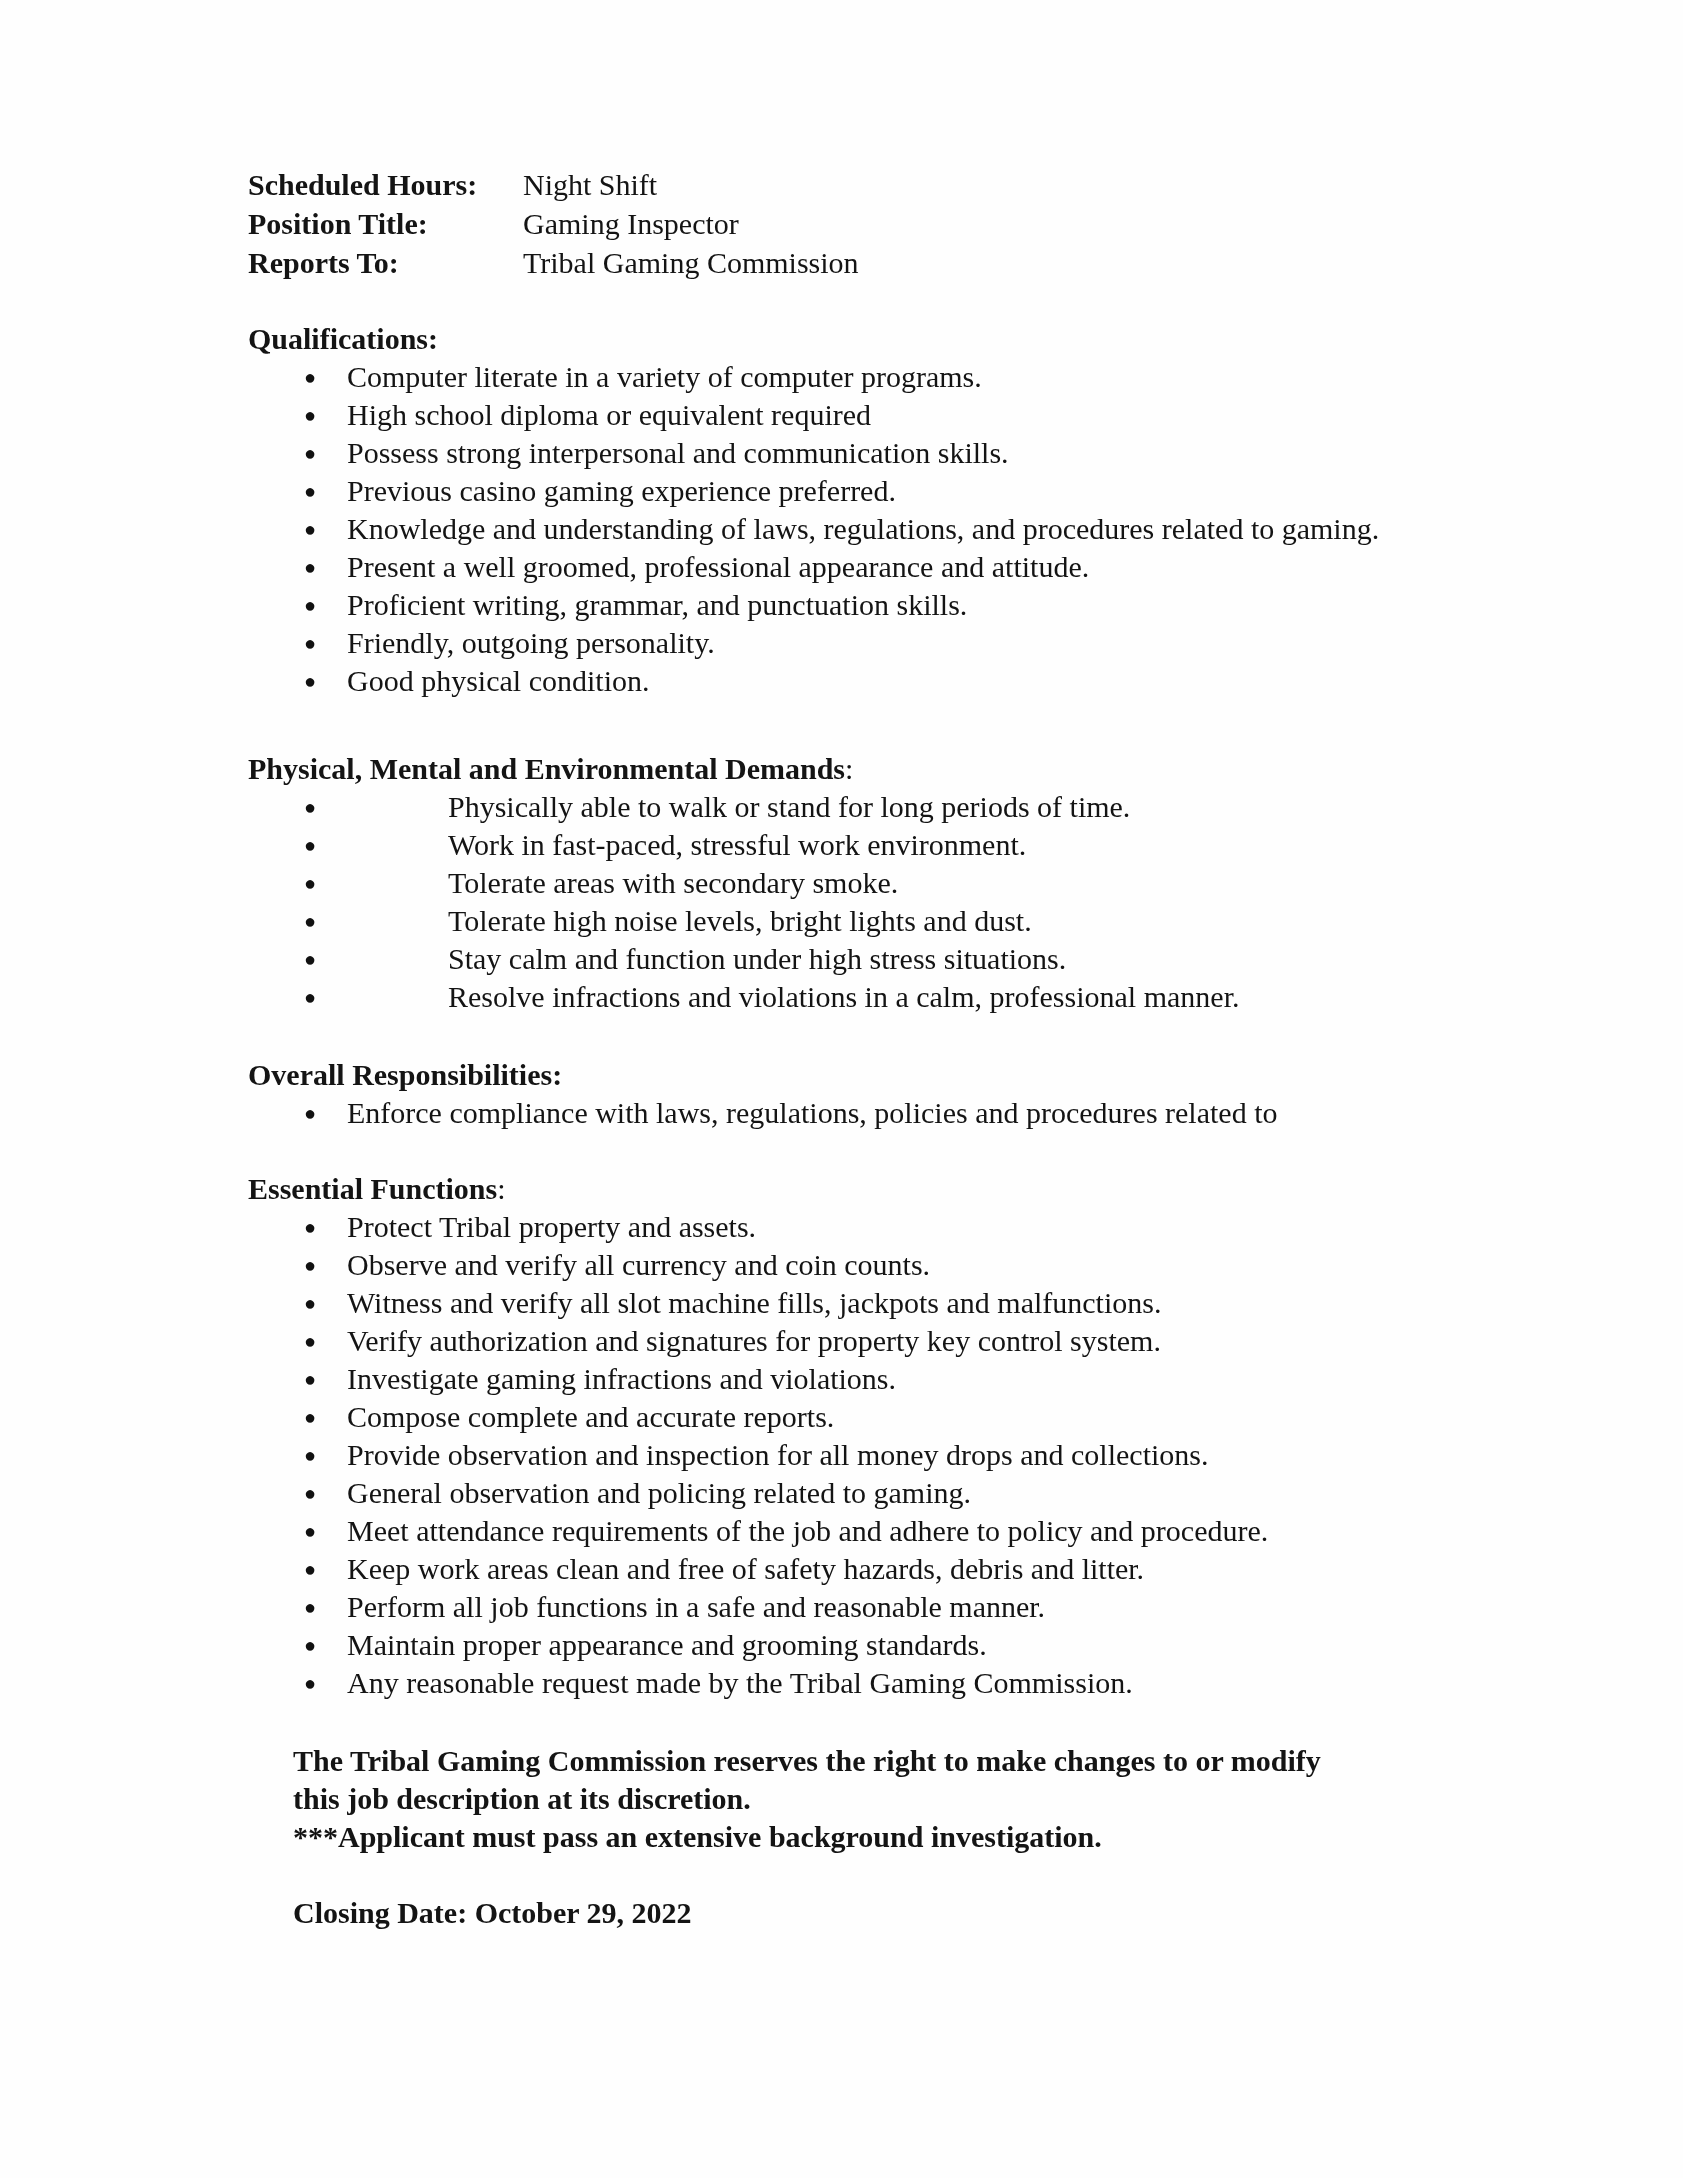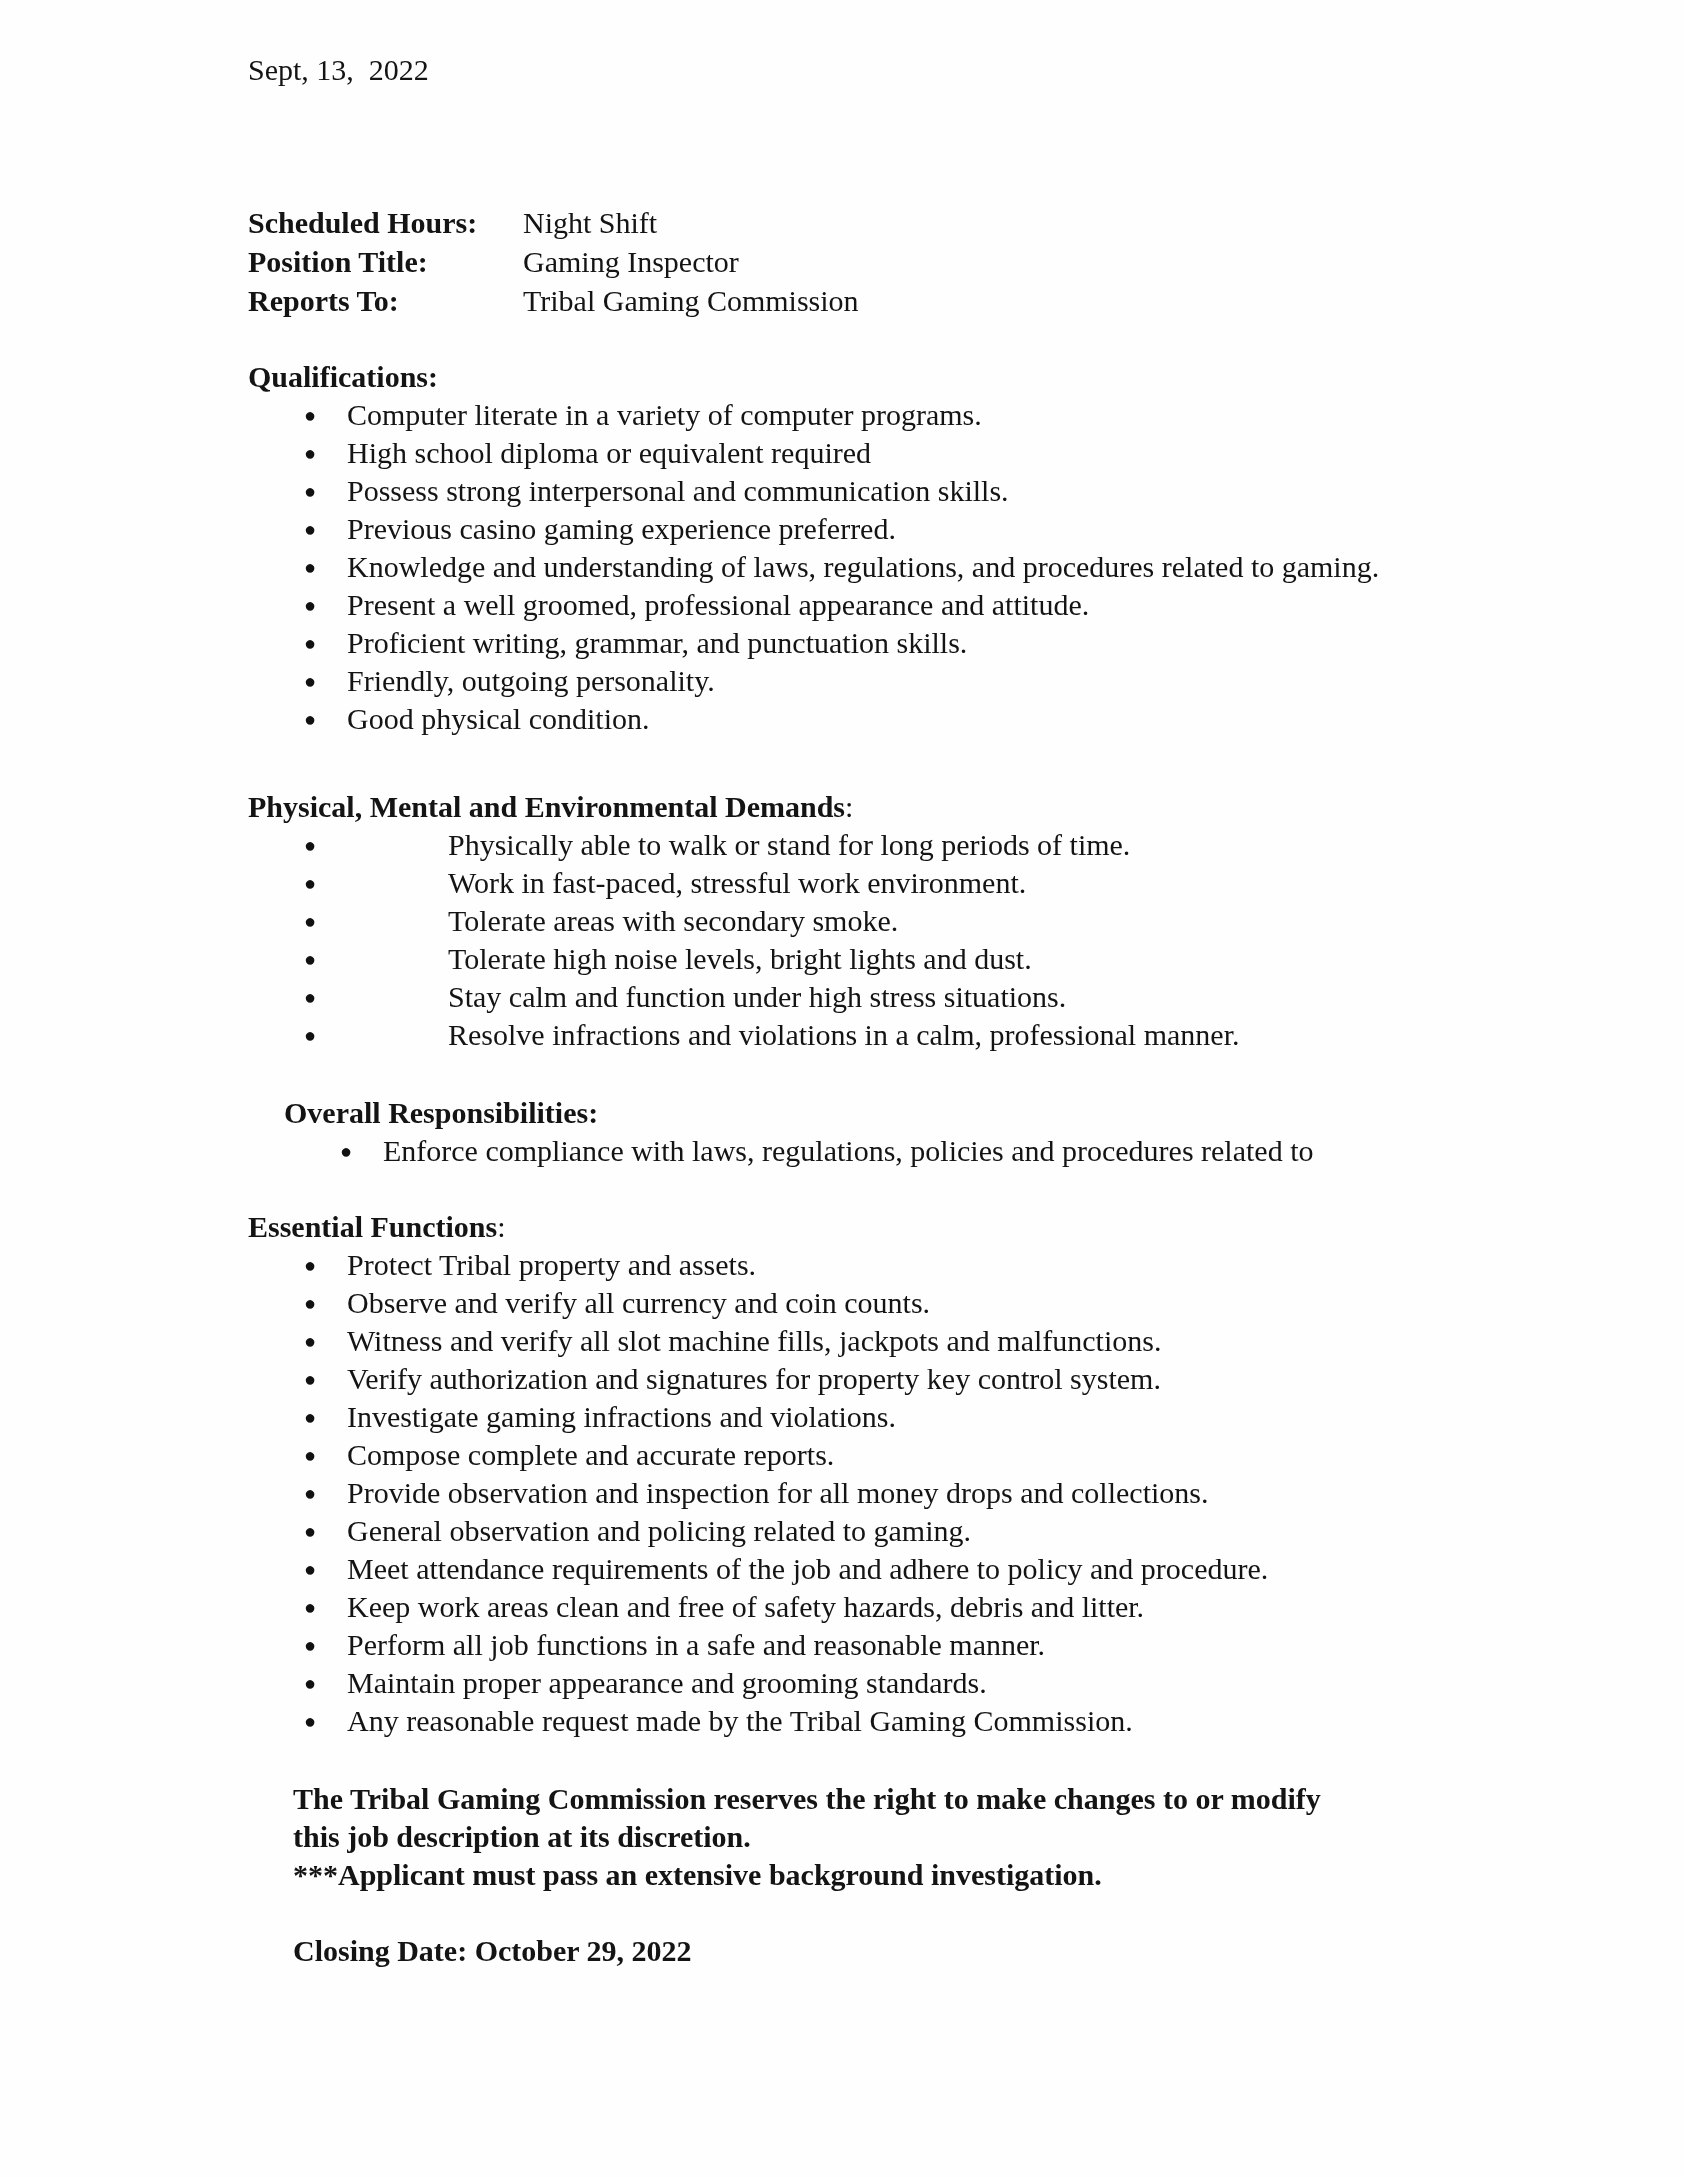--- a/index.html
+++ b/index.html
@@ -28,21 +28,21 @@
     margin-top: 114px;
   }
   .field-row {
     display: grid;
     grid-template-columns: 275px auto;
     line-height: 39px;
   }
   .field-label { font-weight: bold; }
   .section { margin-top: 38px; }
   .section.demands { margin-top: 50px; }
-  .section.overall { margin-top: 40px; margin-left: 36px; }
+  .section.overall { margin-top: 40px; }
   h2.section-heading {
     font-size: 30px;
     line-height: 38px;
     margin: 0;
     font-weight: bold;
   }
   h2.section-heading .suffix { font-weight: normal; }
   .row {
     display: flex;
     align-items: flex-start;
@@ -69,21 +69,20 @@
     margin-left: 45px;
     font-weight: bold;
     line-height: 38px;
   }
 </style>
 </head>
 <body>
 
 <div class="page">
 
-  <div class="date-line">Sept, 13,  2022</div>
 
   <div class="header-block">
 
       <div class="field-row">
         <span class="field-label">Scheduled Hours:</span>
         <span class="field-value">Night Shift</span>
       </div>
 
       <div class="field-row">
         <span class="field-label">Position Title:</span>

